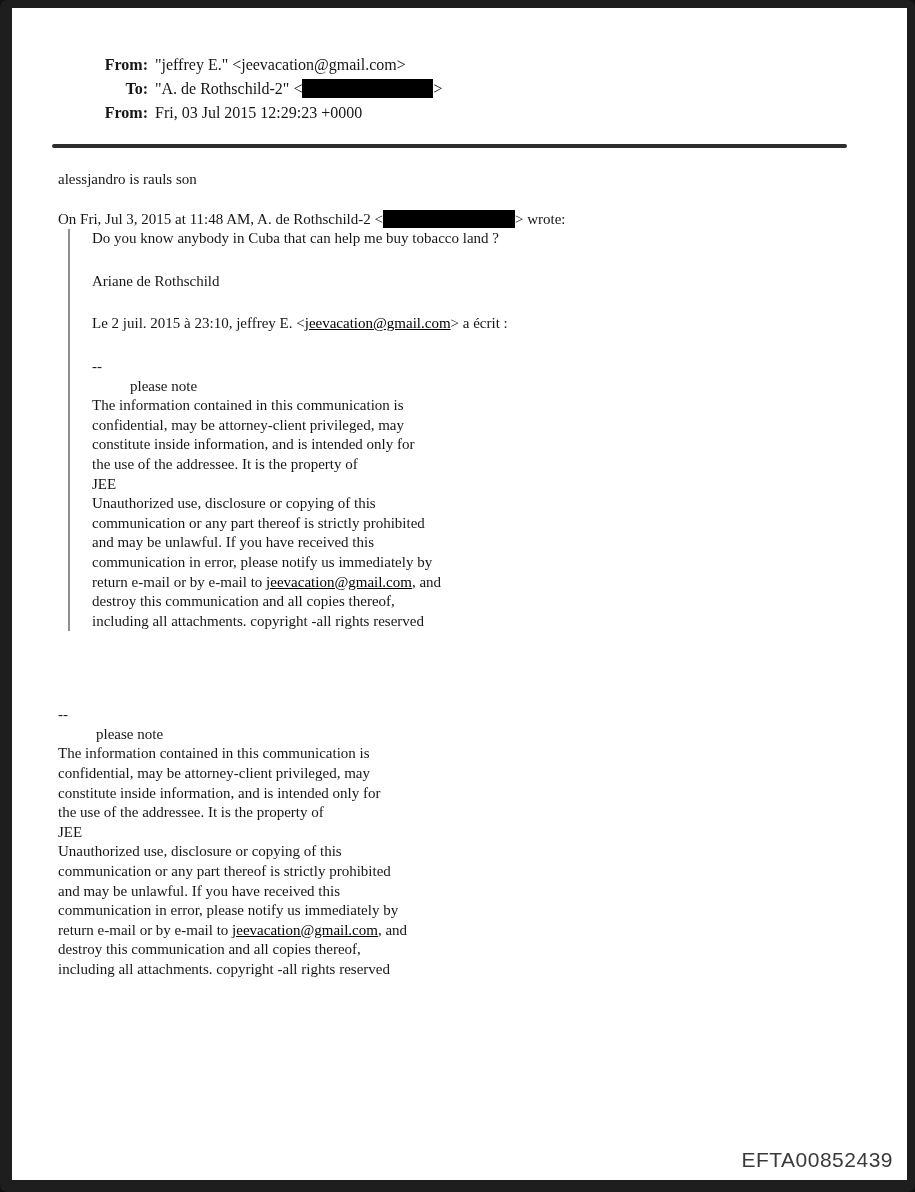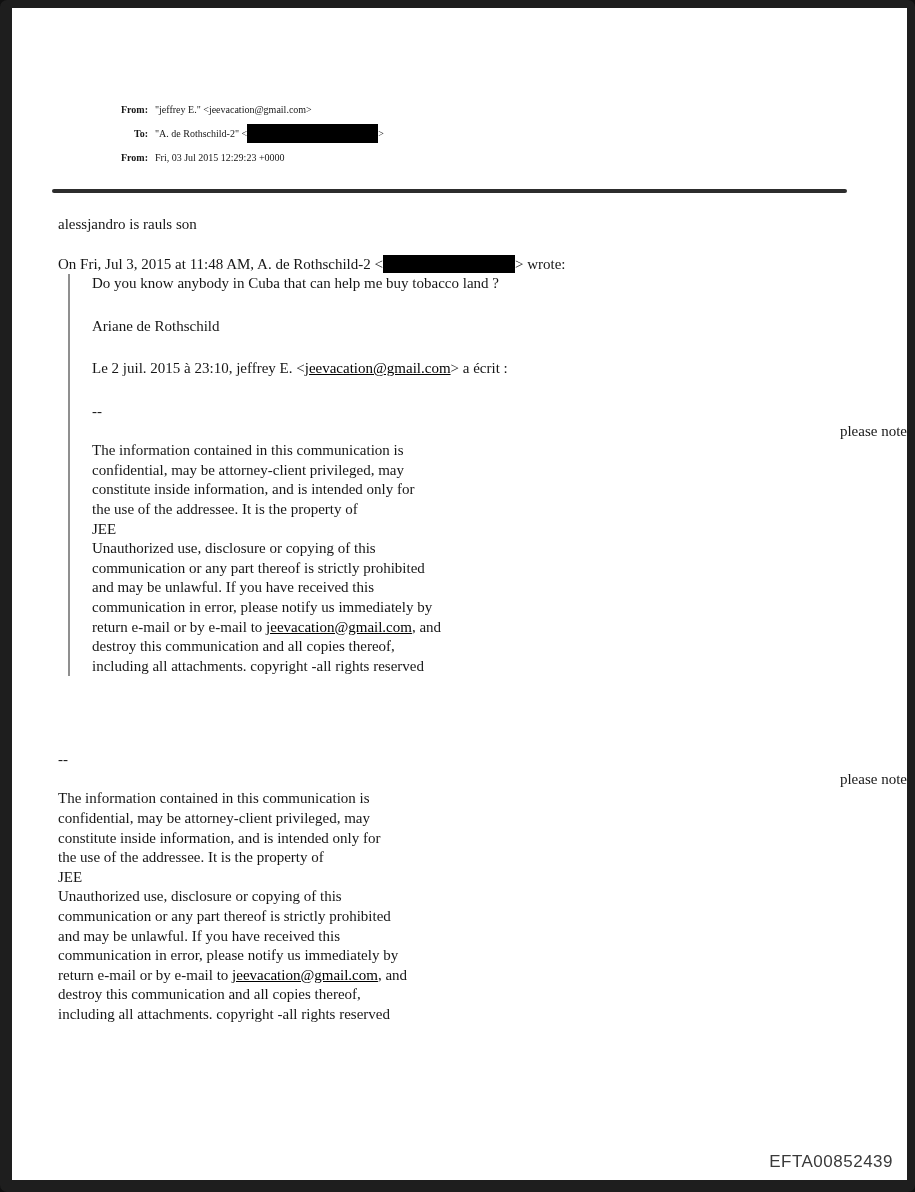--- a/index.html
+++ b/index.html
@@ -17,22 +17,22 @@
   }
   .page {
     position: relative;
     width: 100%; height: 100%;
     background: #ffffff;
     color: #161616;
     overflow: hidden;
   }
   
   .email-header {
-    margin: 90px 0 0 46px;
-    font-size: 10px;
+    margin: 45px 0 0 46px;
+    font-size: 16px;
     line-height: 24px;
   }
   .hrow { display: flex; }
   .hlabel {
     display: inline-block;
     width: 90px;
     text-align: right;
     font-weight: bold;
     flex: 0 0 90px;
   }
@@ -58,33 +58,33 @@
   .opening { margin: 22px 0 0 46px; }
   .quote-intro { margin: 20px 0 0 46px; white-space: nowrap; }
   .blockquote {
     margin: 0 0 0 56px;
     border-left: 2px solid #8f8f8f;
     padding-left: 22px;
   }
   .line { min-height: 19.6px; }
   .gap1 { margin-top: 23px; }
   .gap2 { margin-top: 39.2px; }
-  .note { padding-left: 38px; text-align: right; }
+  .note { padding-left: 38px; }
   .link {
     color: #000000;
     text-decoration: underline;
     cursor: pointer;
   }
   .sig2 { margin: 74px 0 0 46px; }
   
   .bates {
     position: absolute;
     right: 14px; bottom: 8px;
     font-family: "Liberation Sans", sans-serif;
-    font-size: 17px;
+    font-size: 21px;
     color: #3a3a3a;
     letter-spacing: 0.5px;
   }
 </style>
 </head>
 <body>
 
 <div class="frame">
   <div class="page">
 

